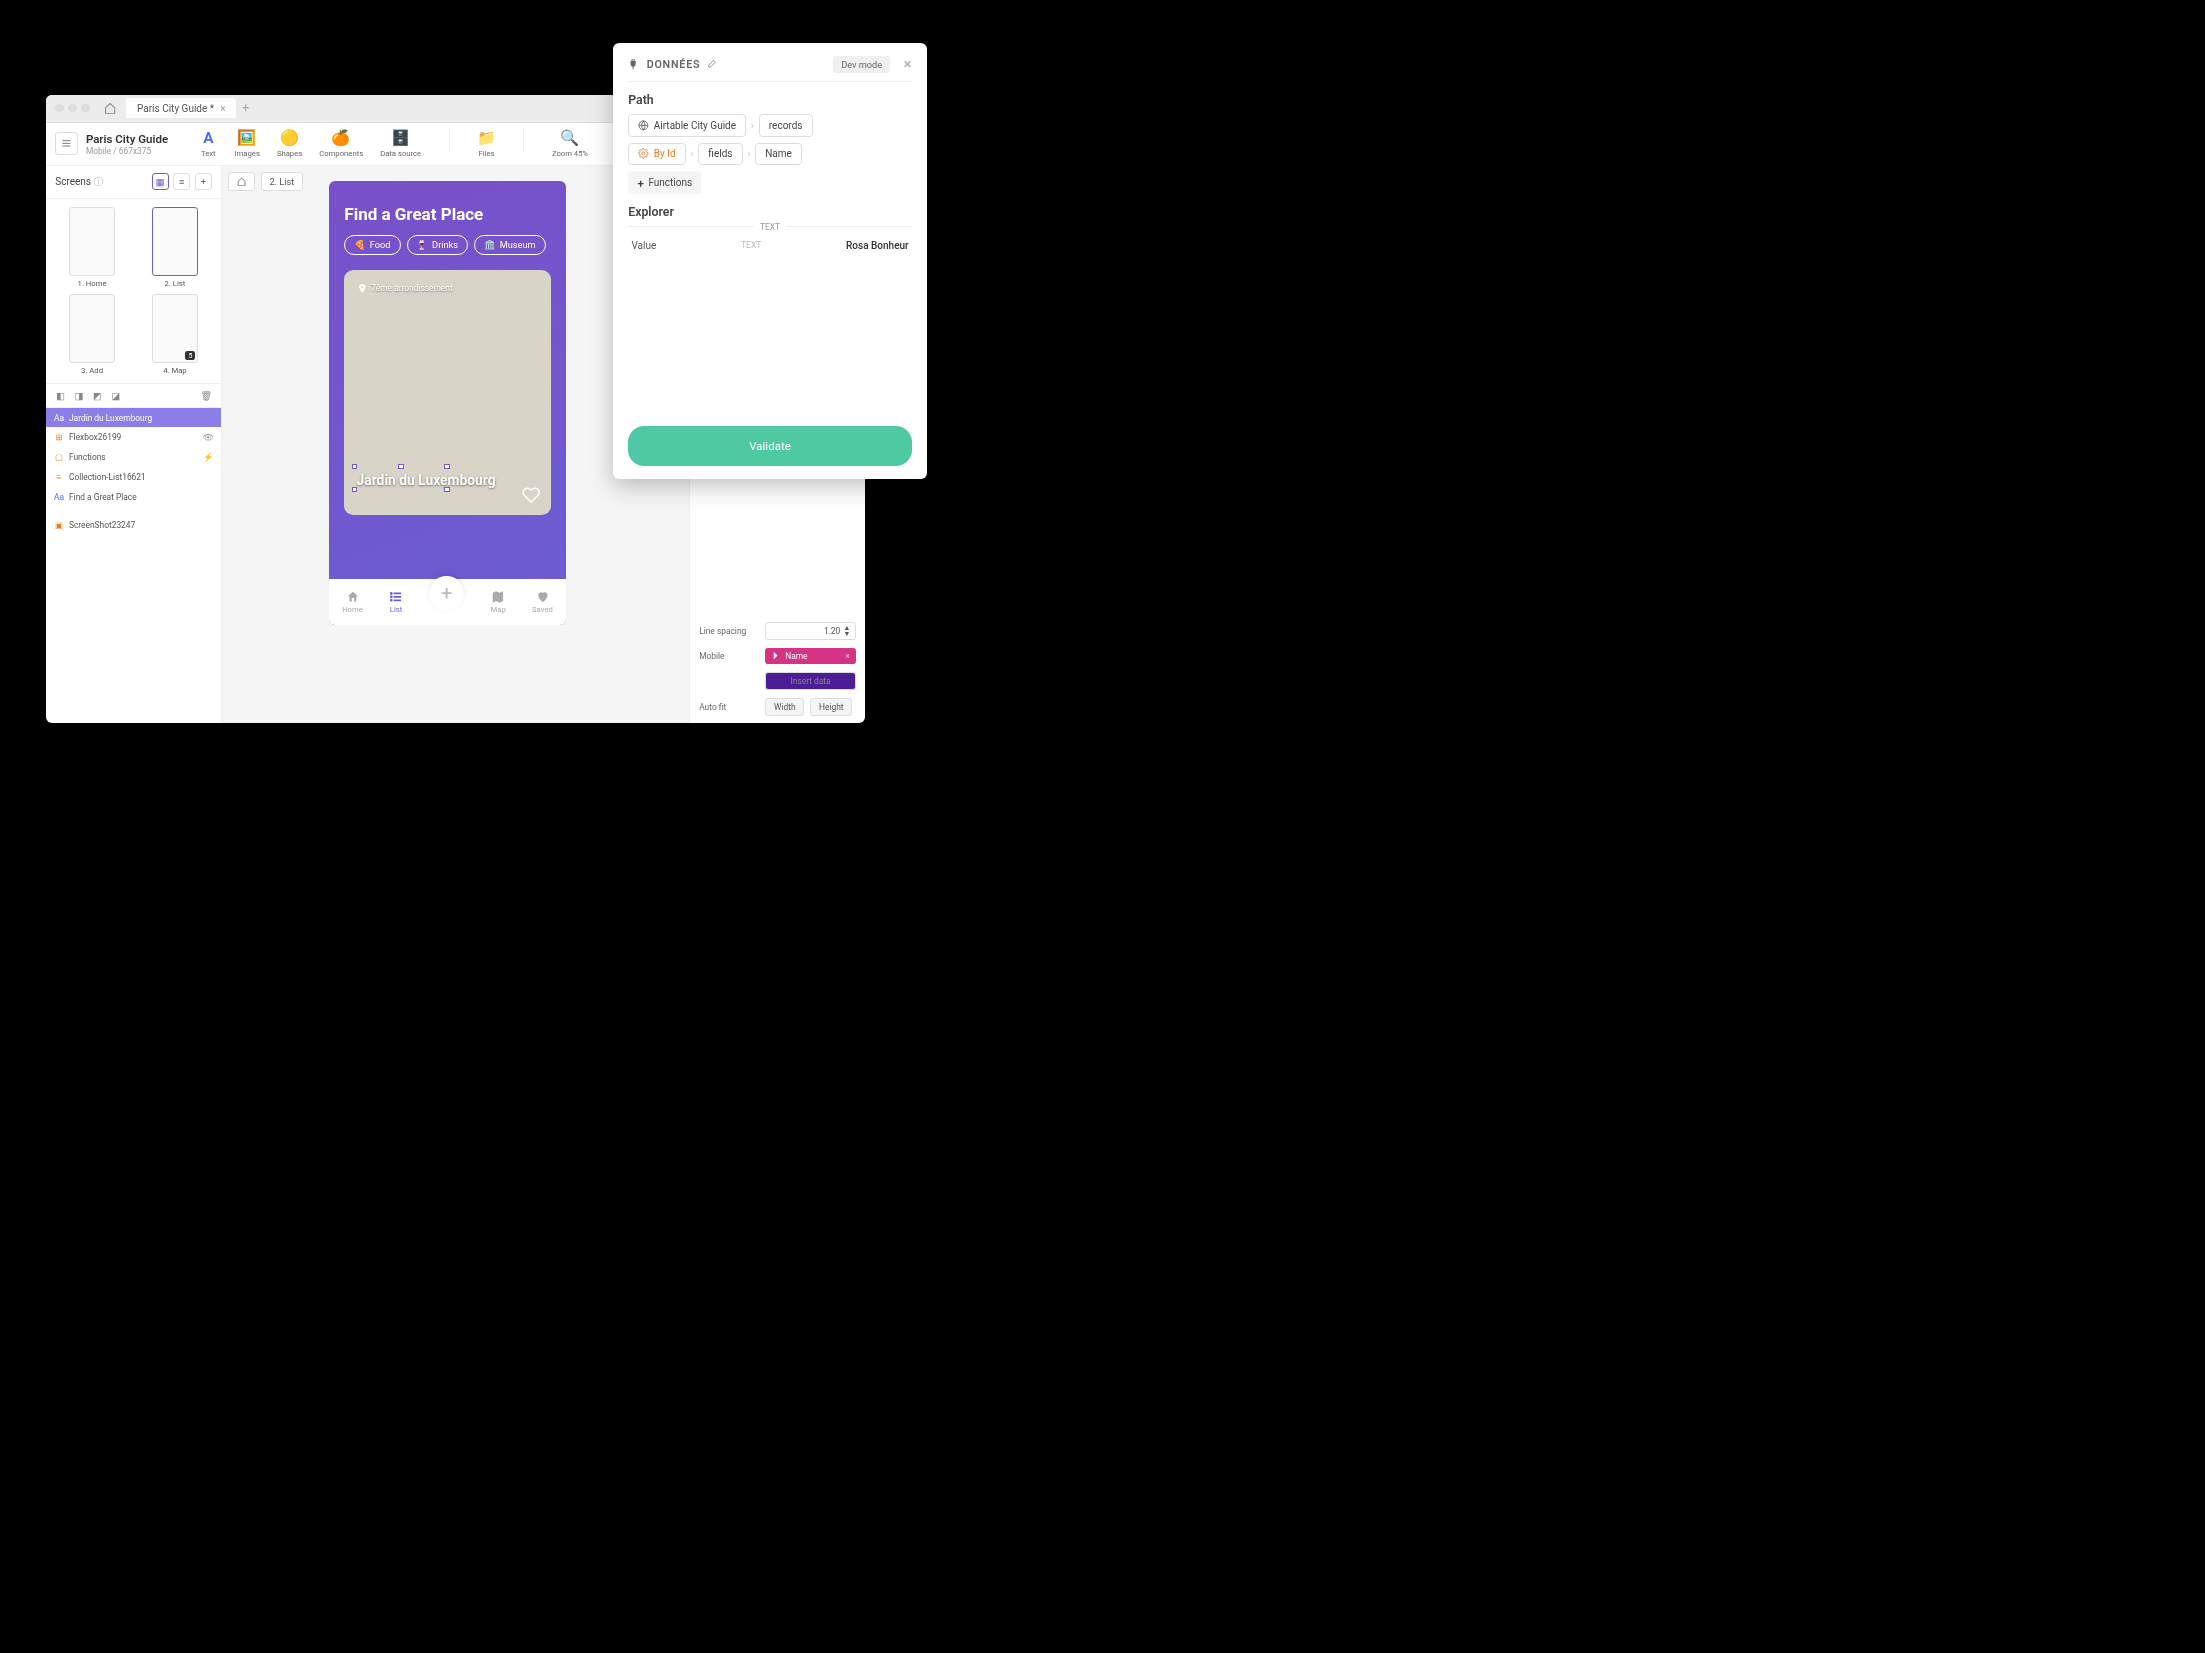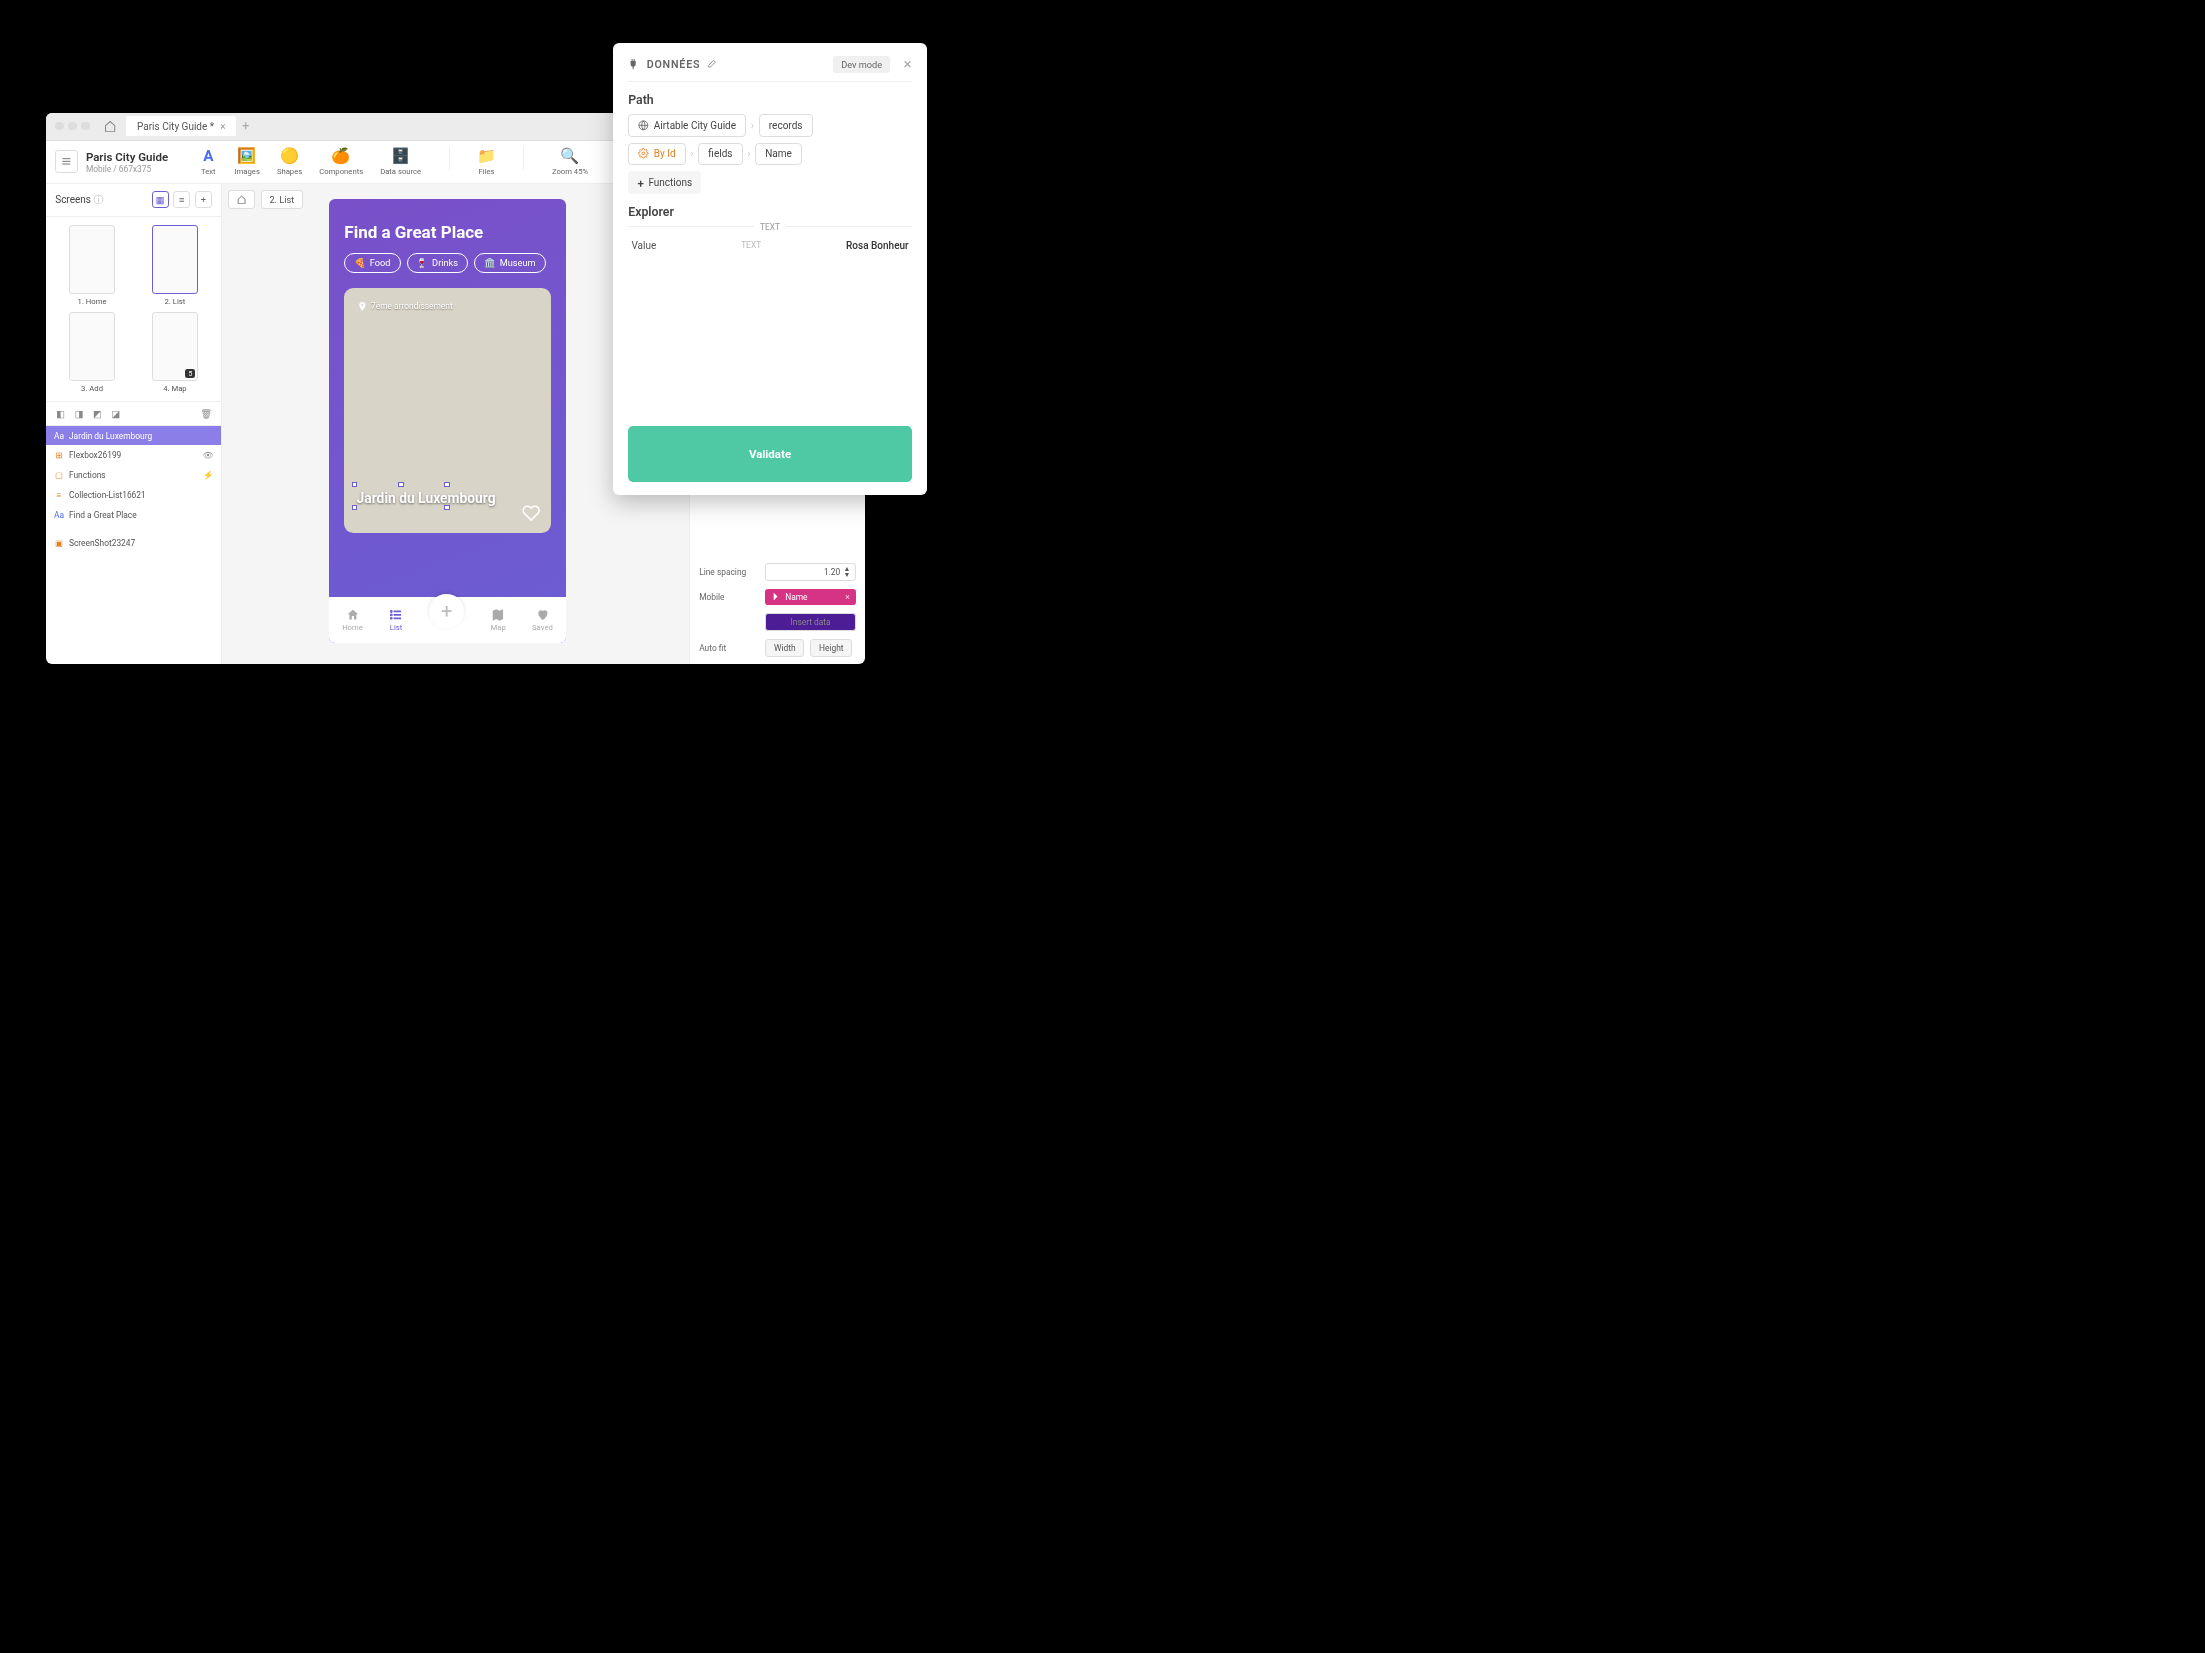--- a/index.html
+++ b/index.html
@@ -1,17 +1,17 @@
 <!DOCTYPE html>
 <html style="font-size:12.3px"><head>
 <meta charset="utf-8">
 <style>
 *{box-sizing:border-box;margin:0;padding:0;font-family:-apple-system,BlinkMacSystemFont,"Segoe UI",Roboto,sans-serif}
 body{background:#000;width:980px;height:735px;position:relative;overflow:hidden}
-.main-window{position:absolute;left:46px;top:113px;width:819px;height:551px;background:#fff;border-radius:6.1px;box-shadow:0 3.1px 15.3px rgba(0,0,0,0.2);overflow:hidden}
+.main-window{position:absolute;left:46px;top:95px;width:819px;height:628px;background:#fff;border-radius:6.1px;box-shadow:0 3.1px 15.3px rgba(0,0,0,0.2);overflow:hidden}
 .titlebar{height:27.6px;background:#ececec;display:flex;align-items:center;padding:0 9.2px;border-bottom:0.8px solid #ddd}
 .traffic{display:flex;gap:4.6px;margin-right:9.2px}
 .traffic span{width:8.4px;height:8.4px;border-radius:50%;background:#ddd}
 .home-icon-btn{width:23px;height:23px;display:flex;align-items:center;justify-content:center;color:#888}
 .tab{background:#fff;padding:4.6px 10.7px;border-radius:3.1px 3.1px 0 0;margin-left:4.6px;display:flex;align-items:center;gap:6.1px;font-size:10px;color:#555}
 .tab .close{color:#999;cursor:pointer}
 .newtab{margin-left:6.1px;color:#aaa;font-size:12.3px;cursor:pointer}
 .toolbar{height:43px;display:flex;align-items:center;padding:0 9.2px;border-bottom:0.8px solid #eee;background:#fff}
 .hamburger{width:23px;height:23px;border:0.8px solid #ddd;border-radius:3.1px;display:flex;align-items:center;justify-content:center;color:#666;margin-right:7.7px}
 .project-info .name{font-weight:600;font-size:11.5px;color:#333}
@@ -78,21 +78,21 @@
 .path-chev{color:#ccc;font-size:10.7px;display:flex;align-items:center}
 .fn-chip{background:#f5f5f5;border-radius:3.8px;padding:4.6px 9.2px;font-size:10px;color:#444;display:flex;align-items:center;gap:4.6px}
 .explorer-box{border-top:0.8px solid #eee;margin-top:4.6px}
 .exp-badge{text-align:center;font-size:8.4px;color:#999;margin-top:-5.4px}
 .exp-badge span{background:#fff;padding:0 6.1px}
 .exp-row{display:flex;justify-content:space-between;padding:7.7px 3.1px;font-size:10px}
 .exp-row .l{color:#555}
 .exp-row .m{color:#bbb;font-size:8.4px}
 .exp-row .r{color:#333;font-weight:500}
 .exp-space{height:168px}
-.validate-btn{background:#4ec9a4;color:#fff;border:none;border-radius:5px;padding:21px;font-size:11.5px;font-weight:700;width:100%;cursor:pointer}
+.validate-btn{background:#4ec9a4;color:#fff;border:none;border-radius:16px;padding:13px;font-size:11.5px;font-weight:400;width:100%;cursor:pointer}
 svg{display:block}
 </style>
 </head>
 <body>
 
 <div class="main-window">
   <div class="titlebar">
     <div class="traffic">
         <span></span>
         <span></span>

